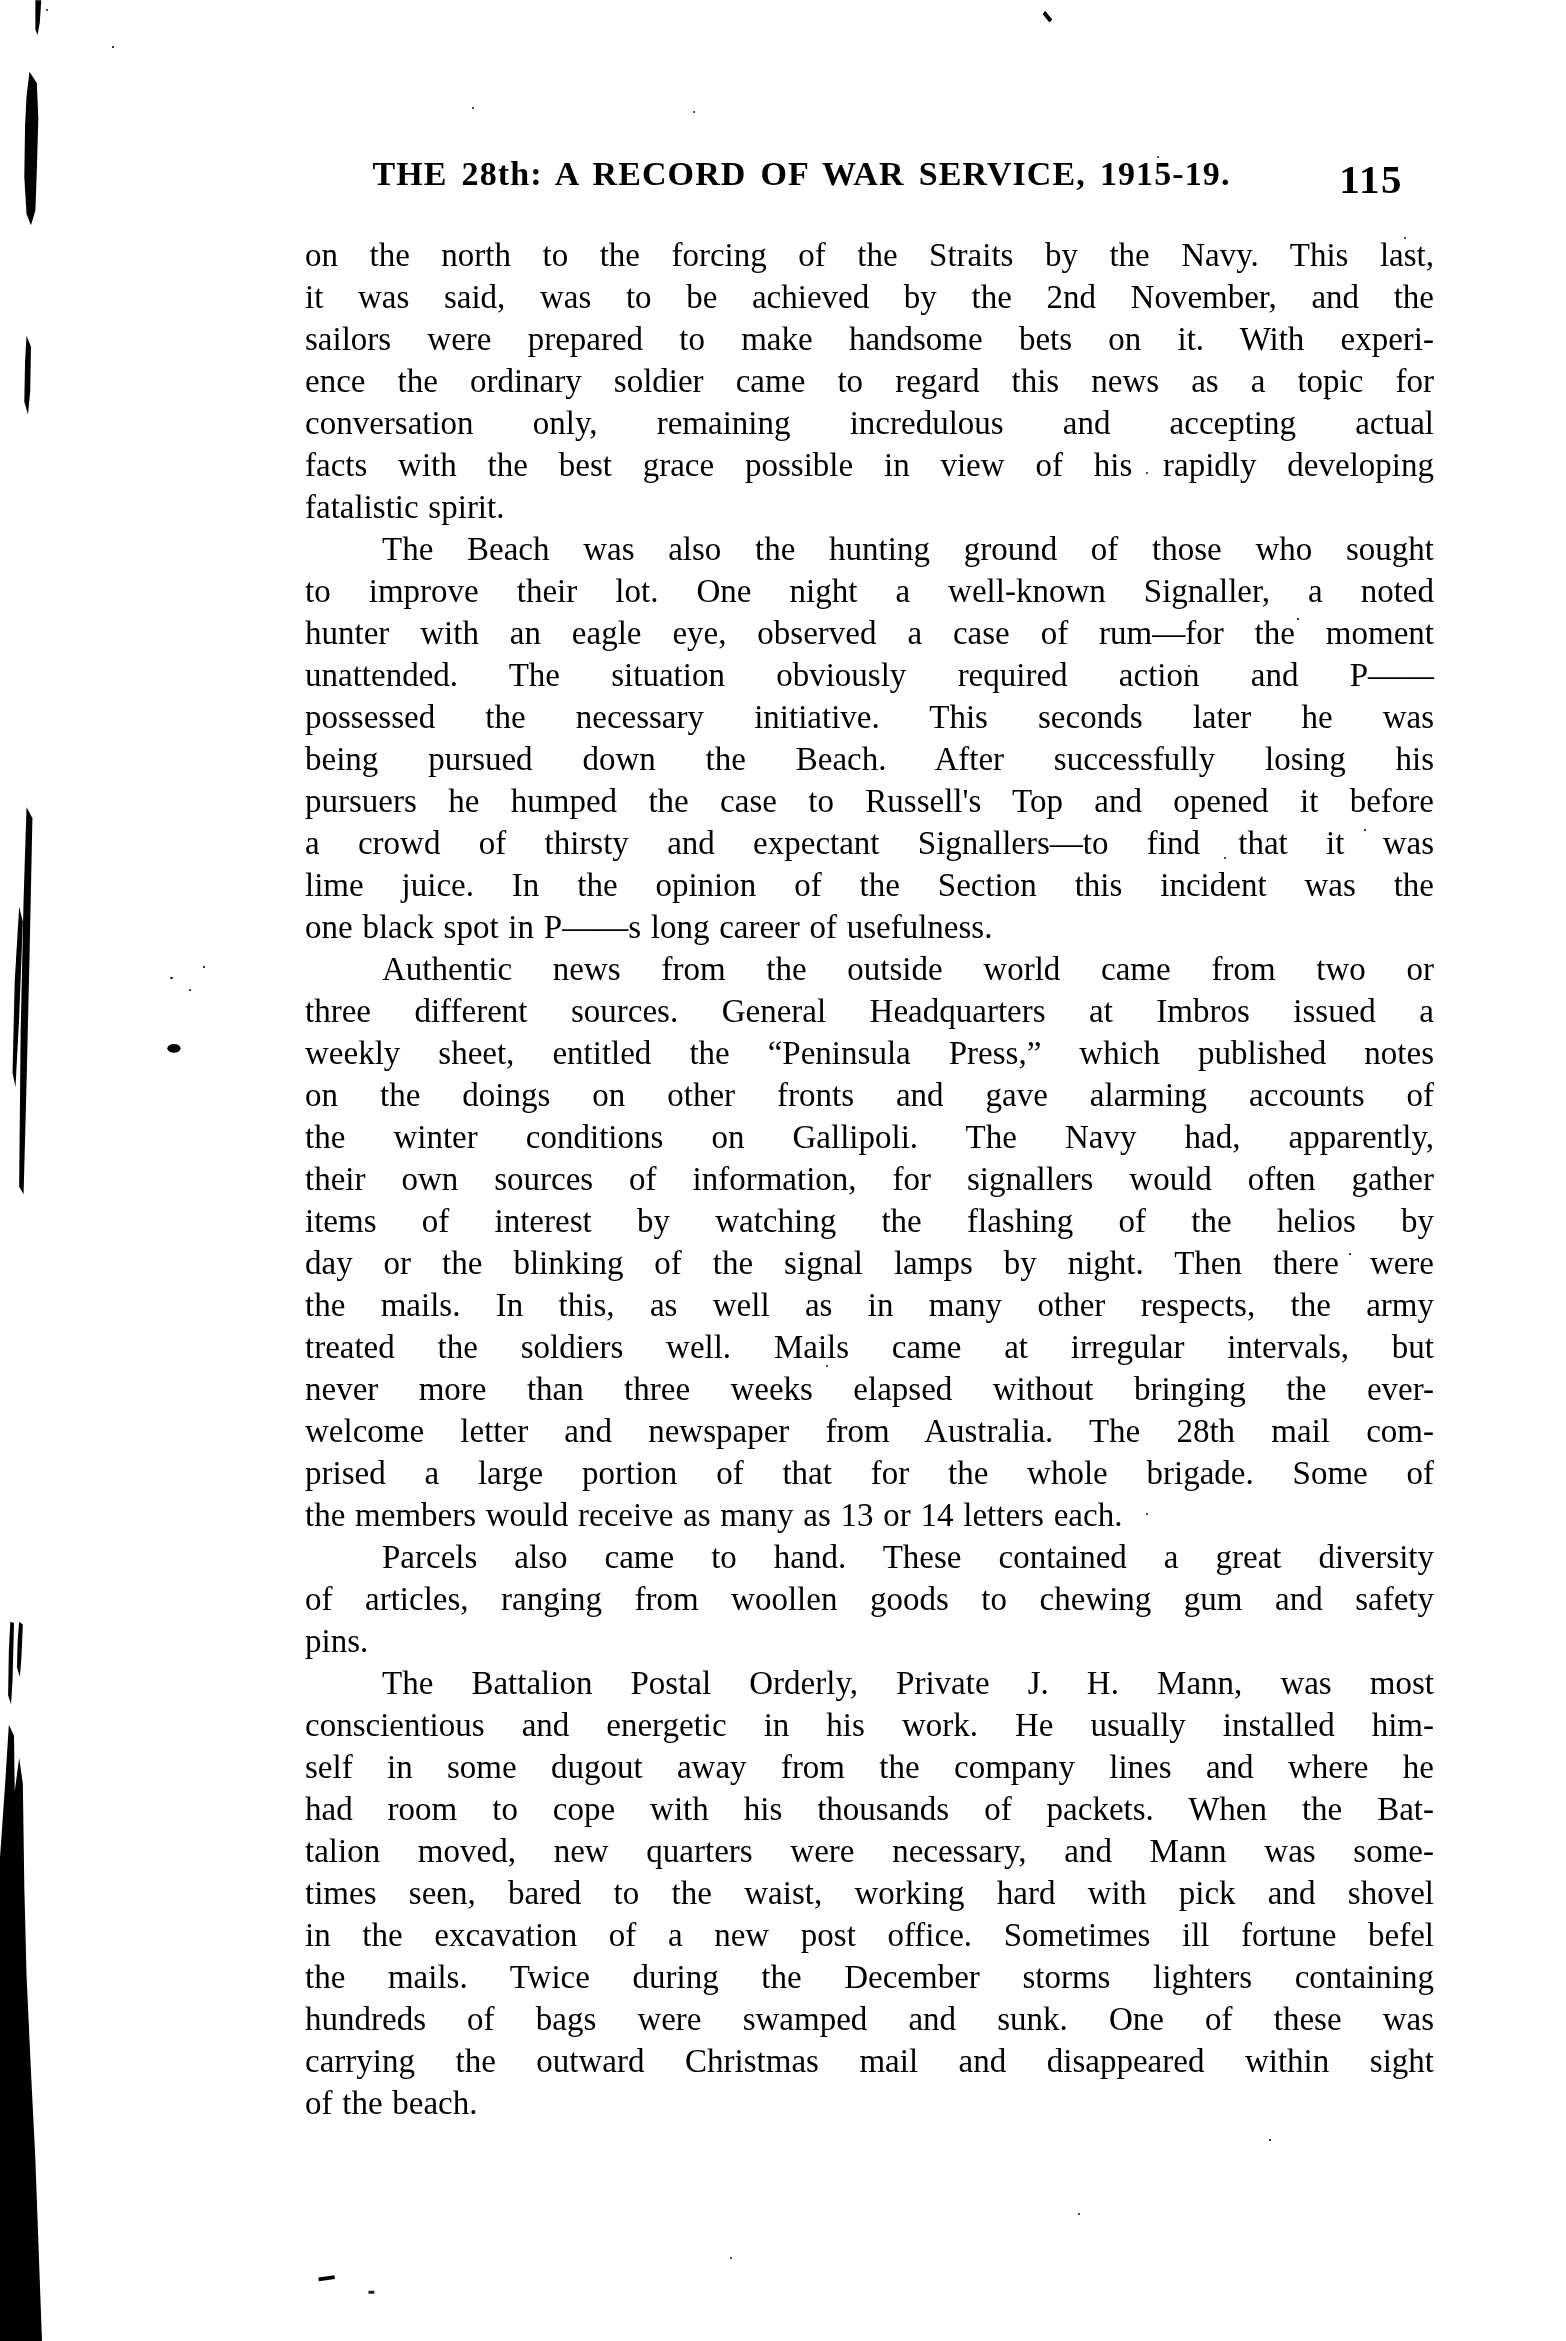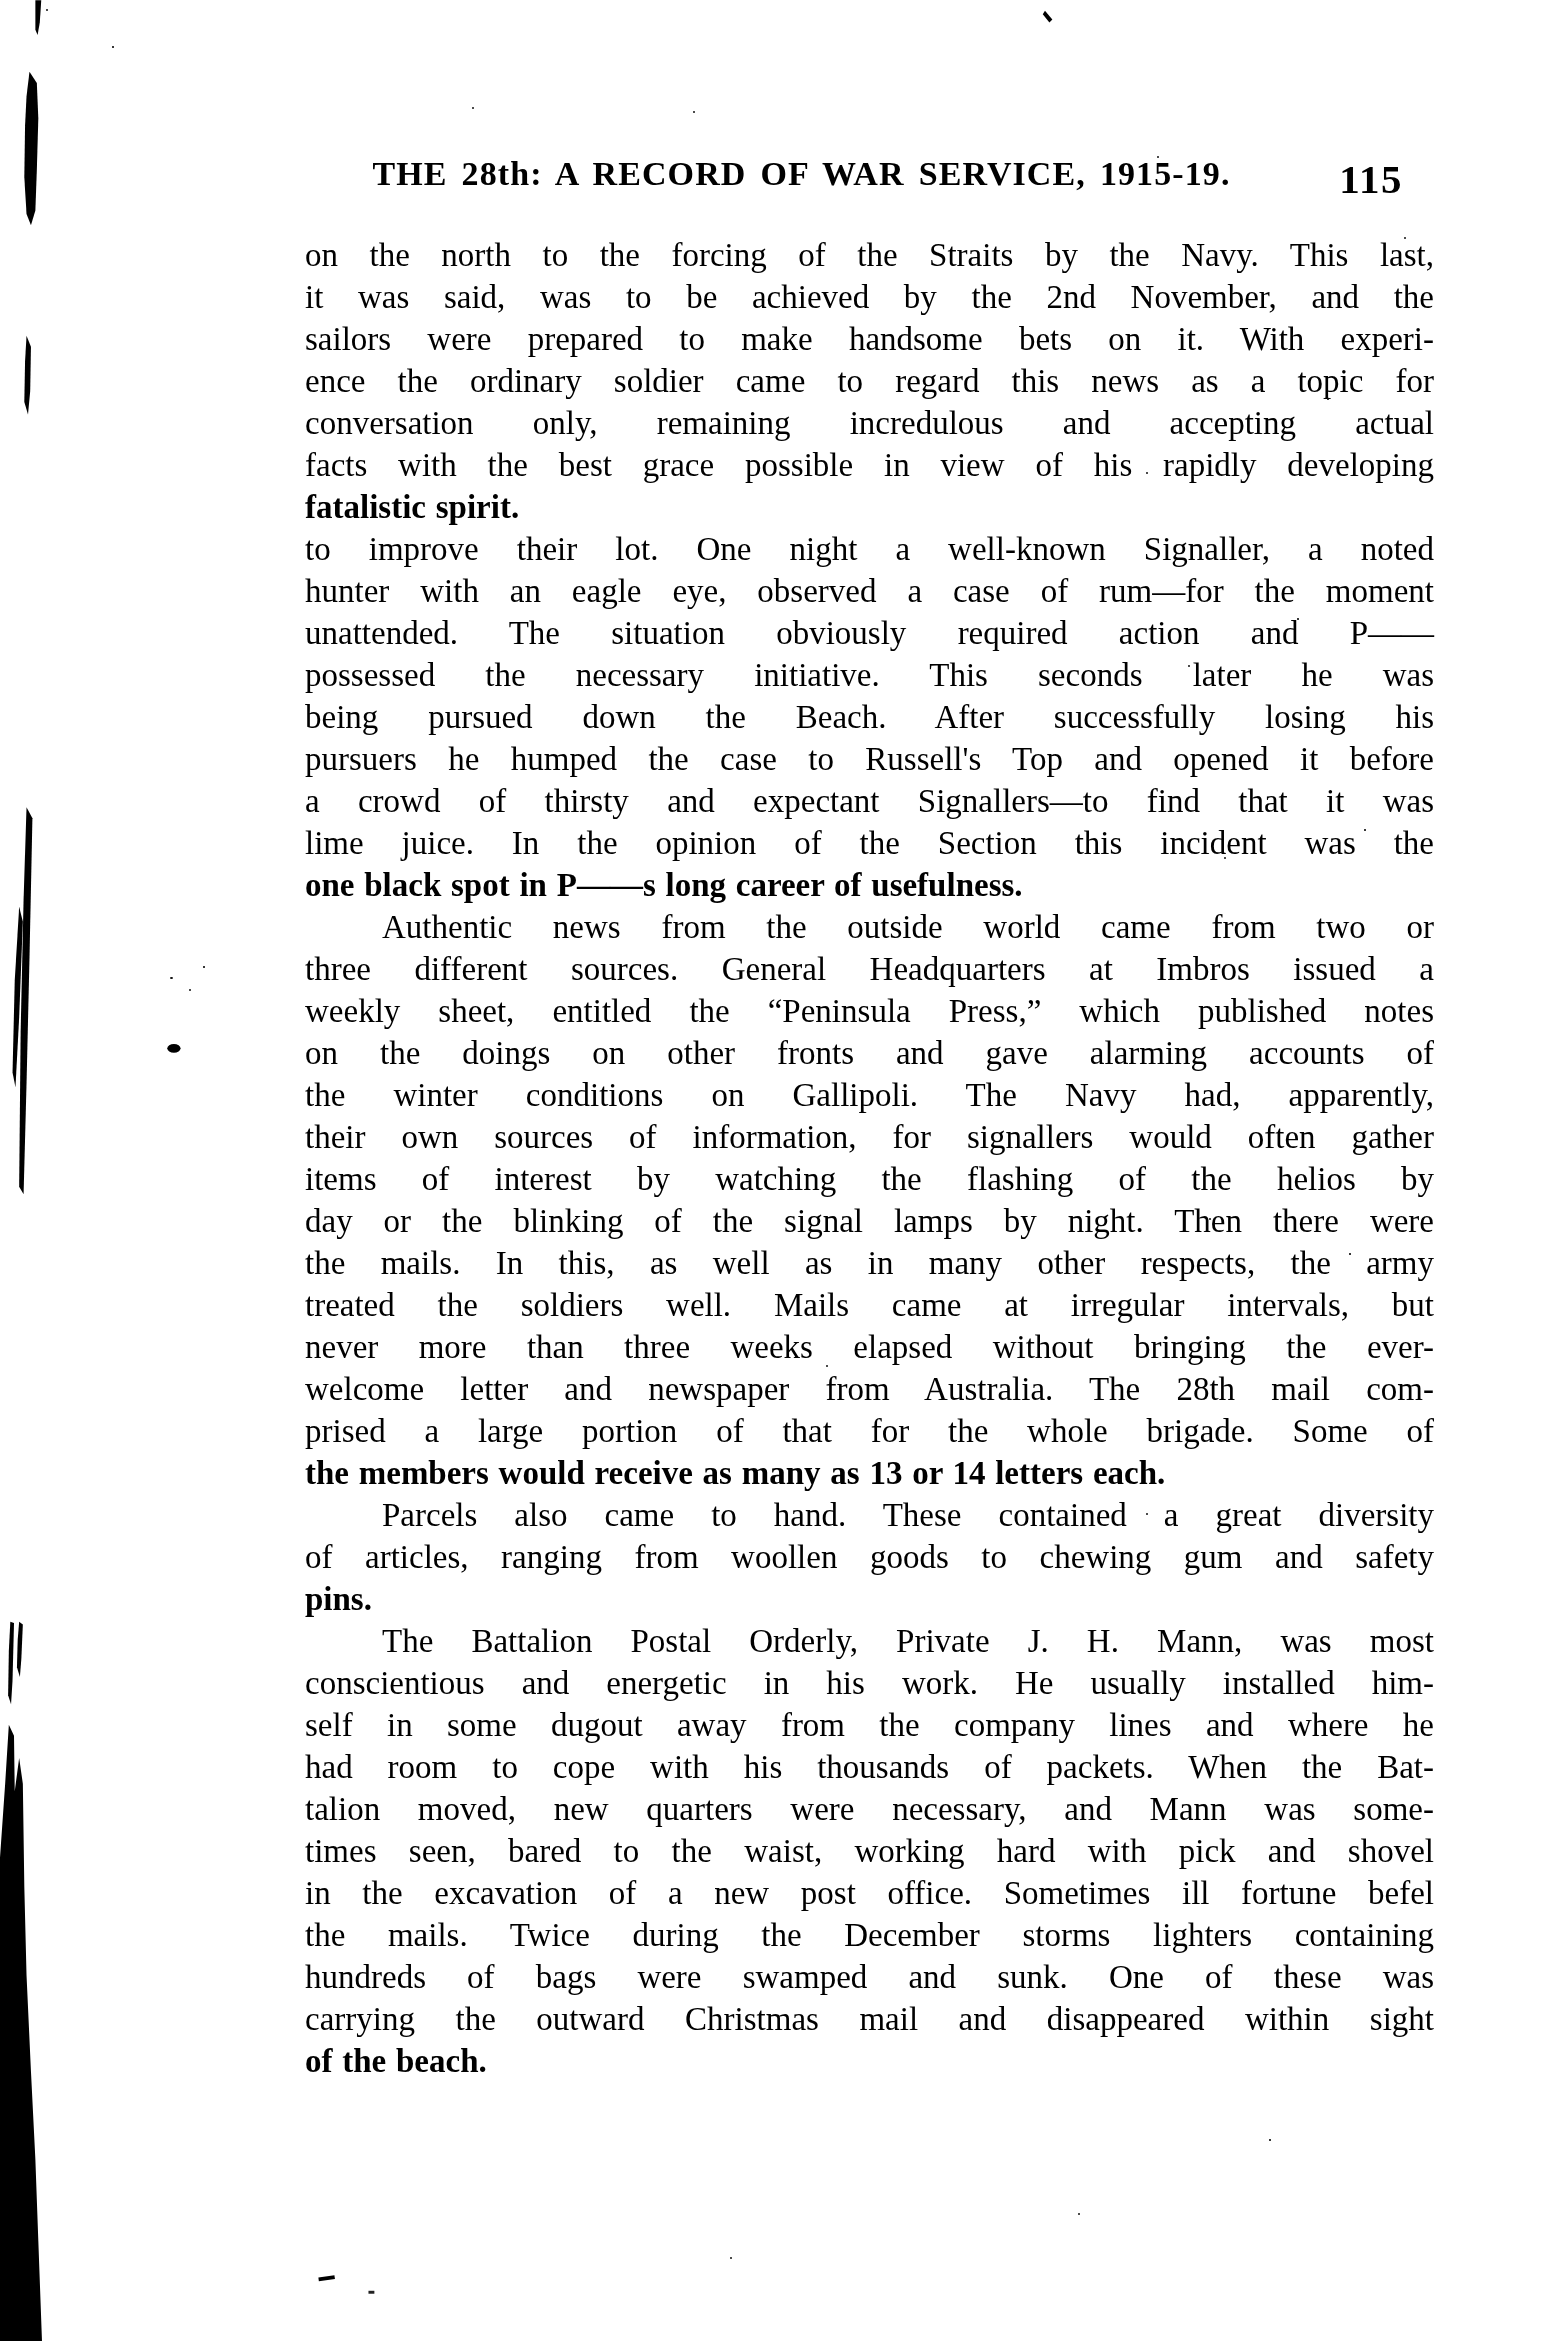--- a/index.html
+++ b/index.html
@@ -53,21 +53,21 @@
     font-size: 33px;
     line-height: 42px;
     word-spacing: 1.5px;
   }
   .line {
     text-align: justify;
     text-align-last: justify;
     margin-left: 36px;
   }
   .line.indent { text-indent: 77px; }
-  .line.end    { text-align-last: left; font-weight: bold; }
+  .line.end    { text-align-last: left; }
   
   .artifacts {
     position: absolute;
     left: 0; top: 0;
     width: 1566px;
     height: 2342px;
     pointer-events: none;
   }
   .speck {
     position: absolute;
@@ -88,20 +88,21 @@
   <div class="body-text">
 
     <div class="line">on the north to the forcing of the Straits by the Navy.  This last,</div>
     <div class="line">it was said, was to be achieved by the 2nd November, and the</div>
     <div class="line">sailors were prepared to make handsome bets on it.  With experi-</div>
     <div class="line">ence the ordinary soldier came to regard this news as a topic for</div>
     <div class="line">conversation only, remaining incredulous and accepting actual</div>
     <div class="line">facts with the best grace possible in view of his rapidly developing</div>
     <div class="line end">fatalistic spirit.</div>
 
+    <div class="line indent">The Beach was also the hunting ground of those who sought</div>
     <div class="line">to improve their lot.  One night a well-known Signaller, a noted</div>
     <div class="line">hunter with an eagle eye, observed a case of rum—for the moment</div>
     <div class="line">unattended.  The situation obviously required action and P——</div>
     <div class="line">possessed the necessary initiative.  This seconds later he was</div>
     <div class="line">being pursued down the Beach.  After successfully losing his</div>
     <div class="line">pursuers he humped the case to Russell's Top and opened it before</div>
     <div class="line">a crowd of thirsty and expectant Signallers—to find that it was</div>
     <div class="line">lime juice.  In the opinion of the Section this incident was the</div>
     <div class="line end">one black spot in P——s long career of usefulness.</div>
 

